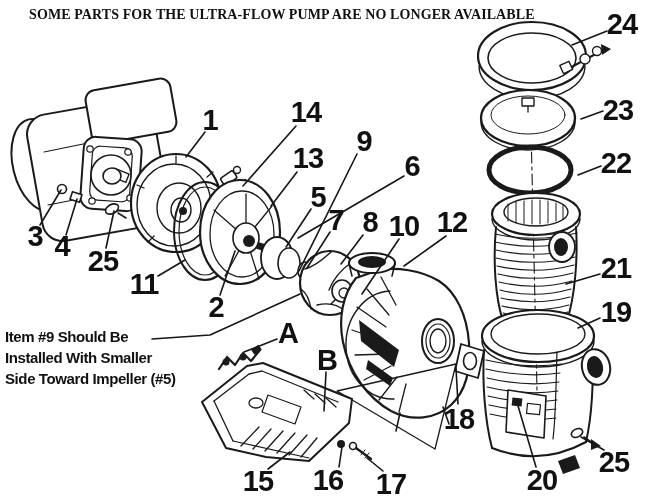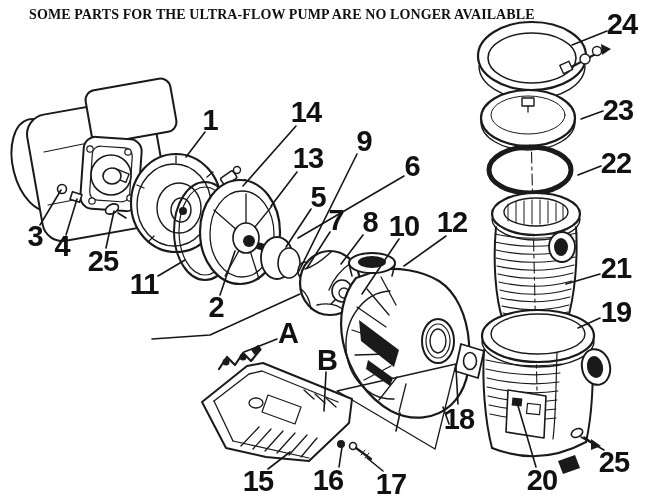--- a/index.html
+++ b/index.html
@@ -14,20 +14,25 @@
            letter-spacing:-1px;fill:#111;text-anchor:middle;}
   .leader{fill:none;stroke:#161616;stroke-width:1.6;stroke-linecap:round;}
 </style>
 </head>
 <body>
 
 <div class="stage">
 
   <div class="header">SOME PARTS FOR THE ULTRA-FLOW PUMP ARE NO LONGER AVAILABLE</div>
 
+  <div class="note">
+    <div>Item #9 Should Be</div>
+    <div>Installed With Smaller</div>
+    <div>Side Toward Impeller (#5)</div>
+  </div>
 
   <svg class="art" viewBox="0 0 647 503" stroke="#1a1a1a" fill="none" stroke-linecap="round" stroke-linejoin="round">
 
     <path d="M 529,42 L 538,434" stroke-width="1.1" stroke-dasharray="11 4 3 4"></path>
 
     <g fill="#fff">
       <ellipse cx="40" cy="165" rx="27" ry="47" transform="rotate(-14 40 165)" stroke-width="2"></ellipse>
       <rect x="34" y="106" width="128" height="128" rx="20" transform="rotate(-10 98 170)" stroke-width="2"></rect>
       <rect x="88" y="84" width="86" height="54" rx="10" transform="rotate(-10 131 111)" stroke-width="2"></rect>
       <line x1="44" y1="152" x2="88" y2="143" stroke-width="1.2"></line>

